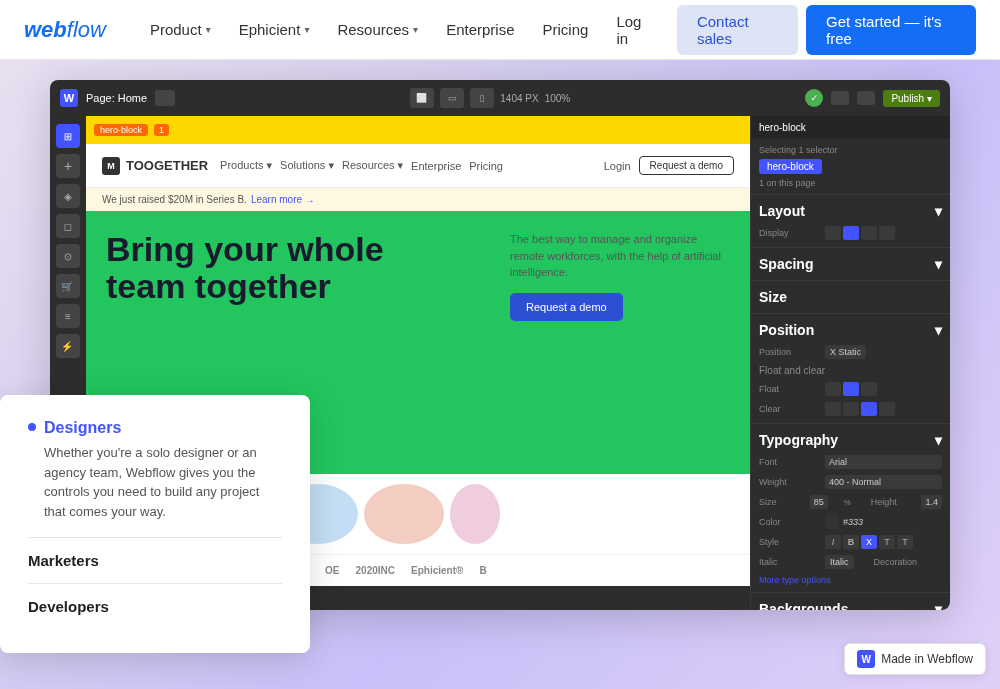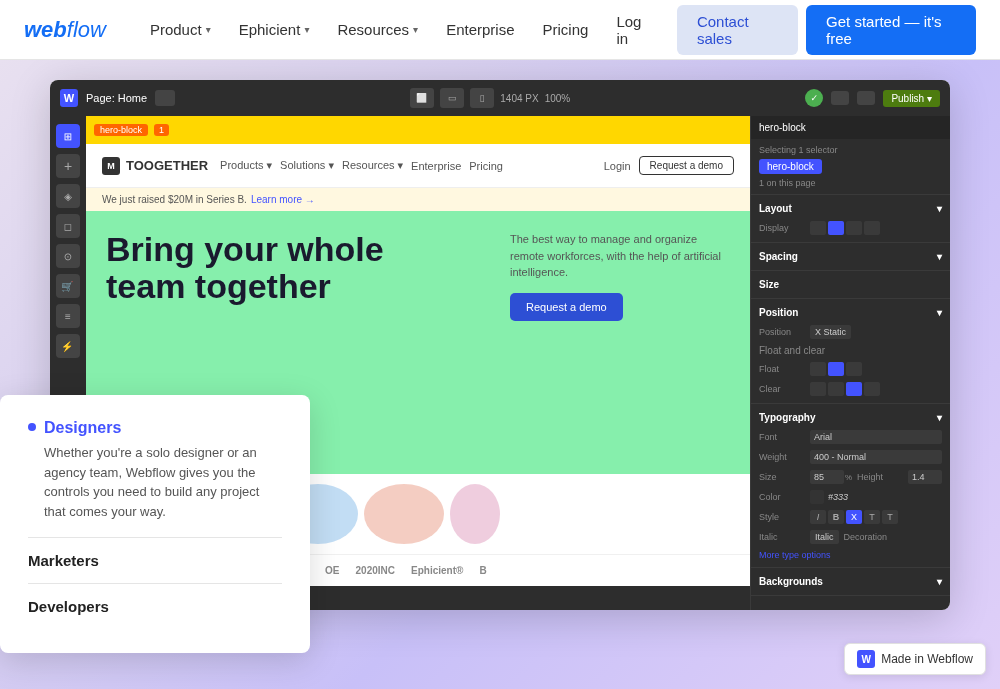--- a/index.html
+++ b/index.html
@@ -141,21 +141,21 @@
     .inner-logo { display: flex; align-items: center; gap: 6px; font-weight: 700; font-size: 13px; color: #333; }
     .inner-logo-icon { width: 18px; height: 18px; background: #333; border-radius: 3px; display: flex; align-items: center; justify-content: center; color: #fff; font-size: 9px; }
     .inner-nav-links { display: flex; gap: 8px; flex: 1; }
     .inner-nav-link { font-size: 11px; color: #555; display: flex; align-items: center; gap: 2px; }
     .inner-nav-right { display: flex; gap: 8px; align-items: center; }
     .inner-login { font-size: 11px; color: #555; }
     .inner-demo-btn { font-size: 10px; border: 1px solid #333; padding: 3px 10px; border-radius: 4px; color: #333; }
 
     .inner-hero {
       flex: 1;
-      background: #86efac;
+      background: #22c55e;
       display: flex;
       padding: 20px 20px 0;
       gap: 20px;
       overflow: hidden;
     }
     .inner-hero-left { flex: 1; }
     .inner-hero-title { font-size: 34px; font-weight: 800; color: #1a1a2e; line-height: 1.1; }
     .inner-hero-right { width: 220px; }
     .inner-hero-desc { font-size: 11px; color: #555; line-height: 1.5; margin-bottom: 12px; }
     .inner-demo-cta { background: #2d4fd4; color: #fff; font-size: 11px; padding: 8px 16px; border-radius: 5px; display: inline-block; }
@@ -181,22 +181,22 @@
       font-size: 10px;
       color: #ccc;
       overflow: hidden;
       flex-shrink: 0;
     }
     .panel-header { padding: 6px 8px; background: #252525; display: flex; justify-content: space-between; }
     .panel-selected { color: #fff; font-size: 10px; }
     .panel-selector { padding: 6px 8px; border-bottom: 1px solid #3a3a3a; }
     .selector-badge { background: #4353ff; color: #fff; padding: 2px 8px; border-radius: 3px; font-size: 10px; display: inline-block; }
     .panel-section { padding: 4px 8px; border-bottom: 1px solid #3a3a3a; }
-    .panel-section-header { display: flex; justify-content: space-between; align-items: center; padding: 4px 0; color: #fff; font-size: 10px; font-weight: 600; }
-    .panel-row { display: flex; align-items: center; gap: 1px; padding: 3px 0; }
+    .panel-section-header { display: flex; justify-content: space-between; align-items: center; padding: 4px 0; color: #fff; font-size: 14px; font-weight: 600; }
+    .panel-row { display: flex; align-items: center; gap: 16px; padding: 3px 0; }
     .panel-label { color: #888; font-size: 9px; width: 50px; }
     .panel-value { color: #ccc; font-size: 9px; background: #3a3a3a; padding: 2px 5px; border-radius: 2px; }
     .panel-input { background: #3a3a3a; padding: 2px 4px; border-radius: 2px; font-size: 9px; color: #ccc; flex: 1; }
     .display-btns { display: flex; gap: 2px; }
     .display-btn { width: 16px; height: 14px; background: #3a3a3a; border-radius: 2px; }
     .display-btn.active { background: #4353ff; }
     .panel-color { display: flex; align-items: center; gap: 4px; font-style: italic; }
     .color-text { font-size: 9px; color: #ccc; }
 
     

